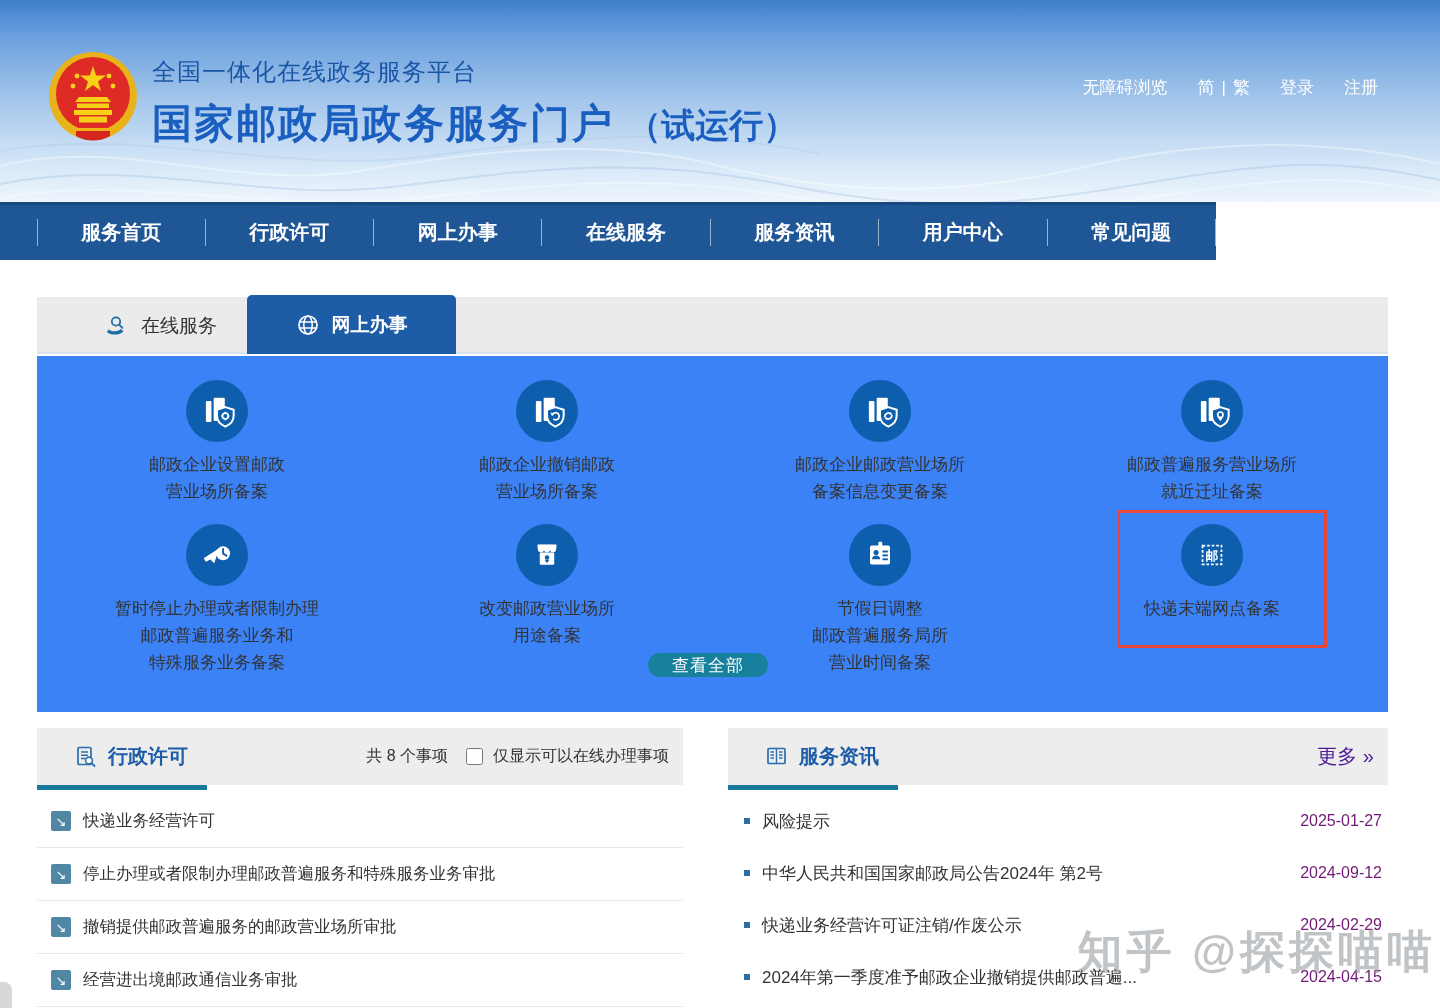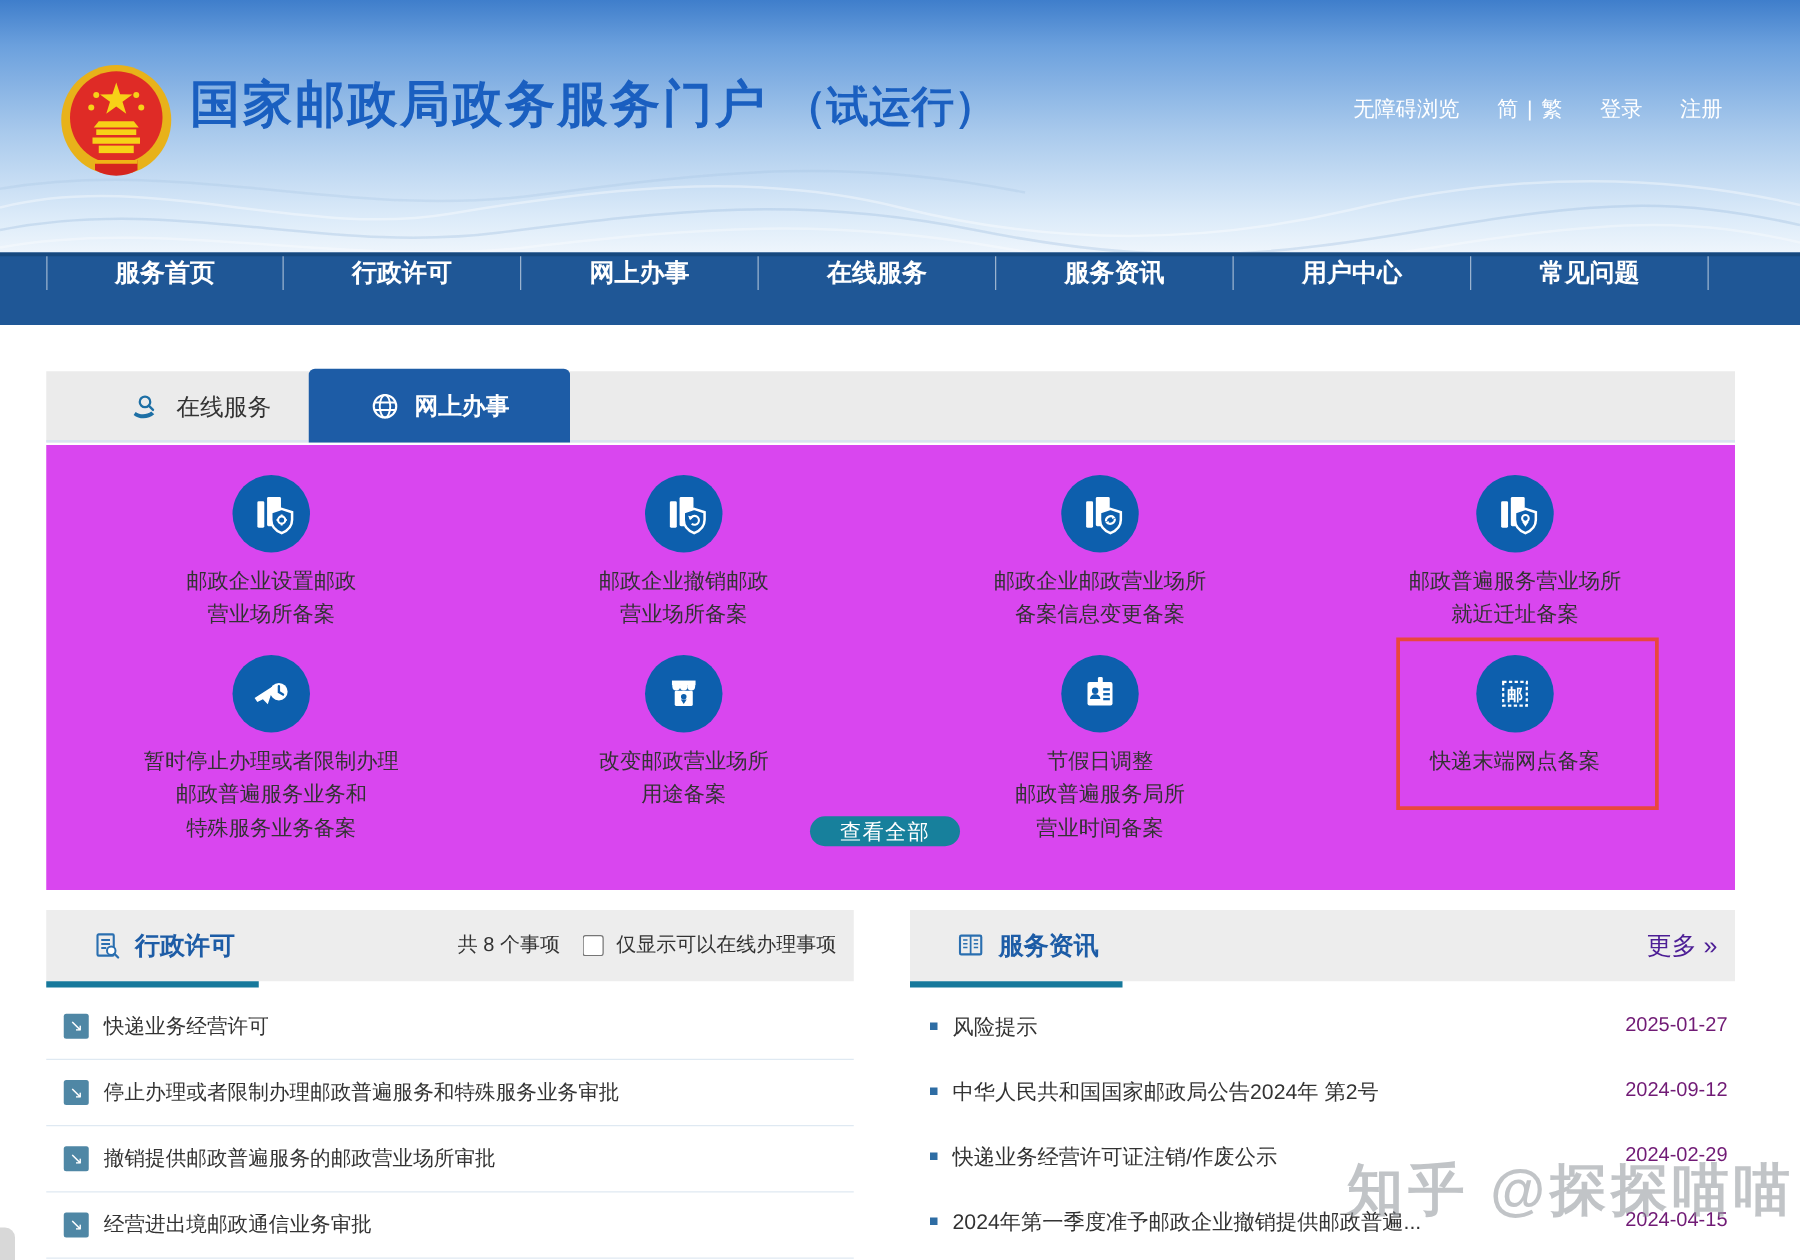--- a/index.html
+++ b/index.html
@@ -31,24 +31,24 @@
   .site-title{font-size:40px;font-weight:bold;color:var(--title-blue);margin:0;letter-spacing:2px;}
   .site-title .suffix{font-size:34px;letter-spacing:0;}
   .top-links{
     position:absolute;right:62px;top:76px;display:flex;align-items:center;gap:30px;
     color:#ffffff;font-size:17px;
   }
   .top-links .lang{display:flex;align-items:center;gap:7px;}
   .top-links span{cursor:default;}
   
   .nav{
-    position:absolute;left:0;top:202px;width:1440px;height:58px;
+    position:absolute;left:0;top:202px;width:1216px;height:58px;
     background:var(--nav-blue);
     border-top:3px solid #17497e;
-    display:flex;align-items:flex-start;padding-left:37px;
+    display:flex;align-items:center;padding-left:37px;
   }
   .nav-item{
     width:190px;display:flex;align-items:center;justify-content:center;
     color:#fff;font-size:20px;font-weight:bold;
     border-right:1px solid rgba(255,255,255,.55);
     cursor:pointer;
   }
   .nav-item:first-child{border-left:1px solid rgba(255,255,255,.55);}
   
   .panel{position:absolute;left:37px;width:1351px;}
@@ -58,21 +58,21 @@
   .tab{
     position:absolute;display:flex;align-items:center;justify-content:center;gap:12px;
     font-size:19px;cursor:pointer;
   }
   .tab-plain{left:40px;top:0;width:168px;height:57px;color:#333;}
   .tab-active{
     left:210px;top:-2px;width:209px;height:59px;background:var(--brand-blue);
     color:#fff;border-radius:5px 5px 0 0;font-weight:bold;
   }
   
-  .services{top:356px;height:356px;background:#d946ef;}
+  .services{top:356px;height:356px;background:#3b82f6;}
   .svc-cell{
     position:absolute;width:300px;display:flex;flex-direction:column;align-items:center;
     cursor:pointer;
   }
   .svc-icon{
     width:62px;height:62px;border-radius:50%;background:var(--icon-blue);
     display:flex;align-items:center;justify-content:center;flex:0 0 auto;
   }
   .svc-label{margin-top:9px;text-align:center;font-size:17px;line-height:27px;color:#333;}
   .red-box{
@@ -147,20 +147,21 @@
     <circle cx="67" cy="36" r="2.4" fill="#f7d117"></circle>
     <path d="M29 52 h36 l-4-5 h-28 z" fill="#f7d117"></path>
     <rect x="31" y="53.5" width="32" height="4.5" fill="#f7d117"></rect>
     <rect x="28" y="60" width="38" height="5" fill="#f7d117"></rect>
     <rect x="33" y="66.5" width="28" height="6" fill="#f7d117"></rect>
     <path d="M30 78 h34 v8 c-10 6 -24 6 -34 0 z" fill="#d6251f"></path>
     <path d="M30 78 h34 v3 h-34 z" fill="#f0b416"></path>
   </svg>
 
   <div class="hgroup">
+    <p class="platform-title">全国一体化在线政务服务平台</p>
     <h1 class="site-title"><span>国家邮政局政务服务门户</span> <span class="suffix">（试运行）</span></h1>
   </div>
 
   <div class="top-links">
     <span>无障碍浏览</span>
     <span class="lang">
       <span>简</span>
       <span>|</span>
       <span>繁</span>
     </span>

